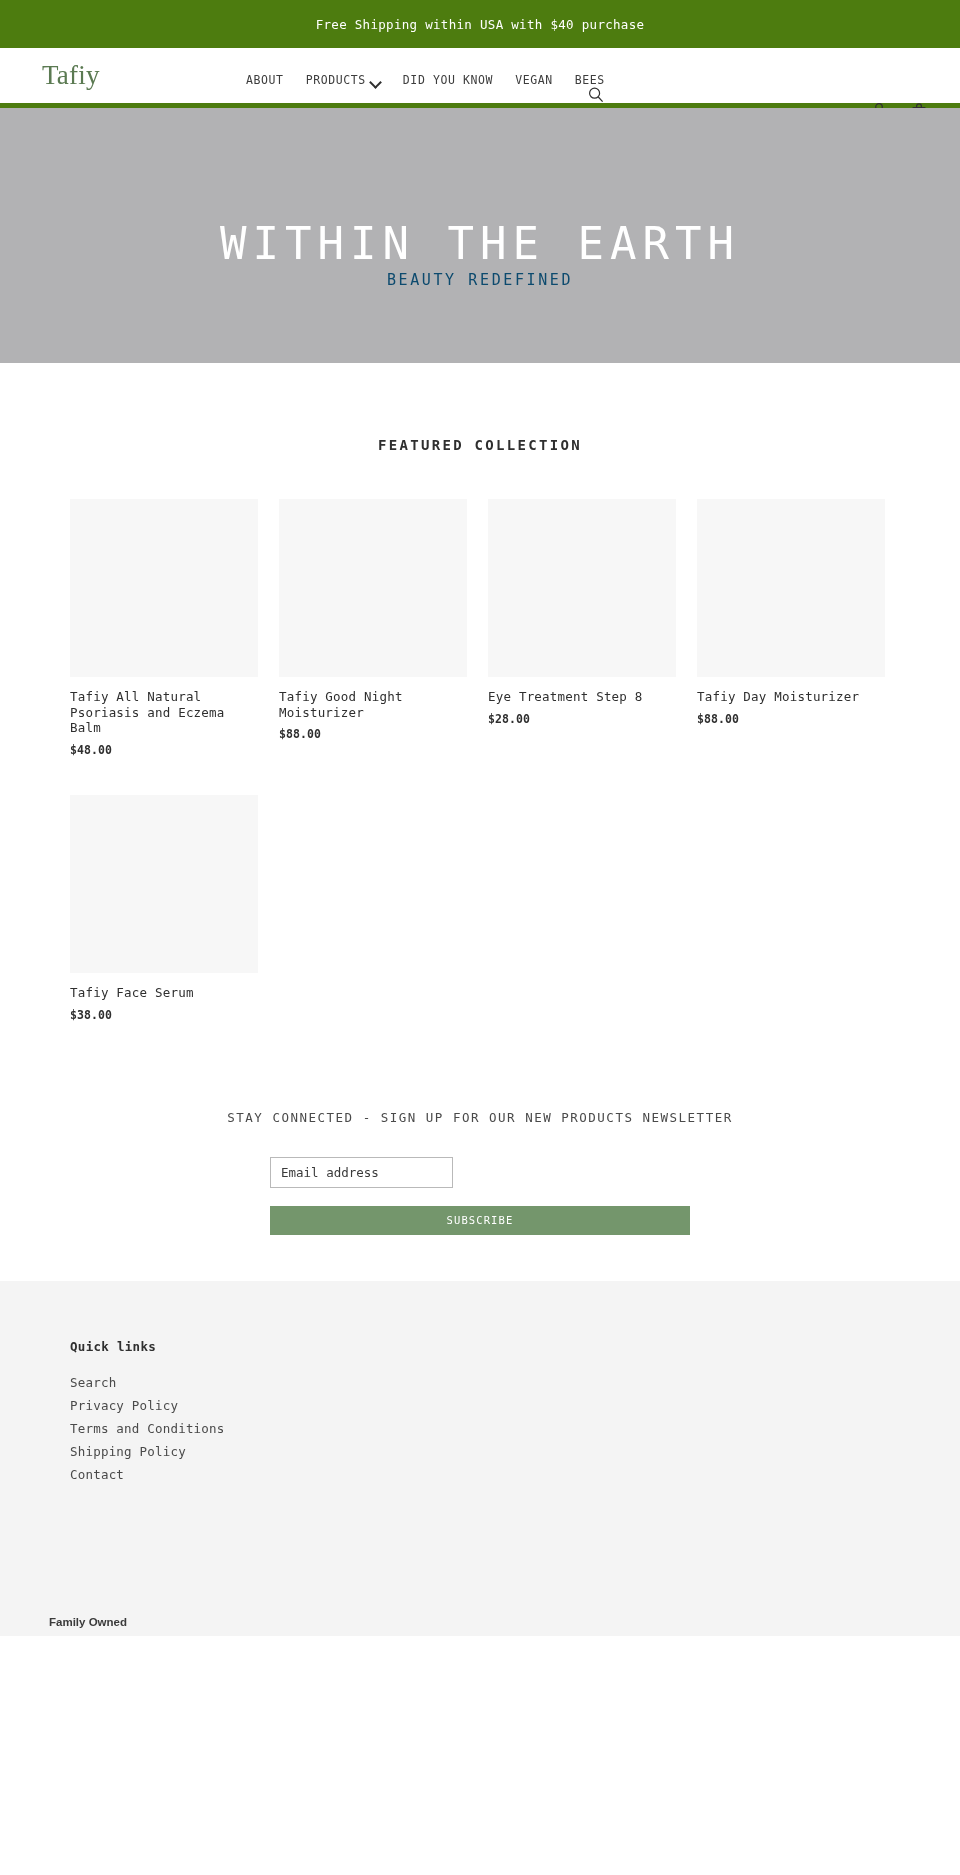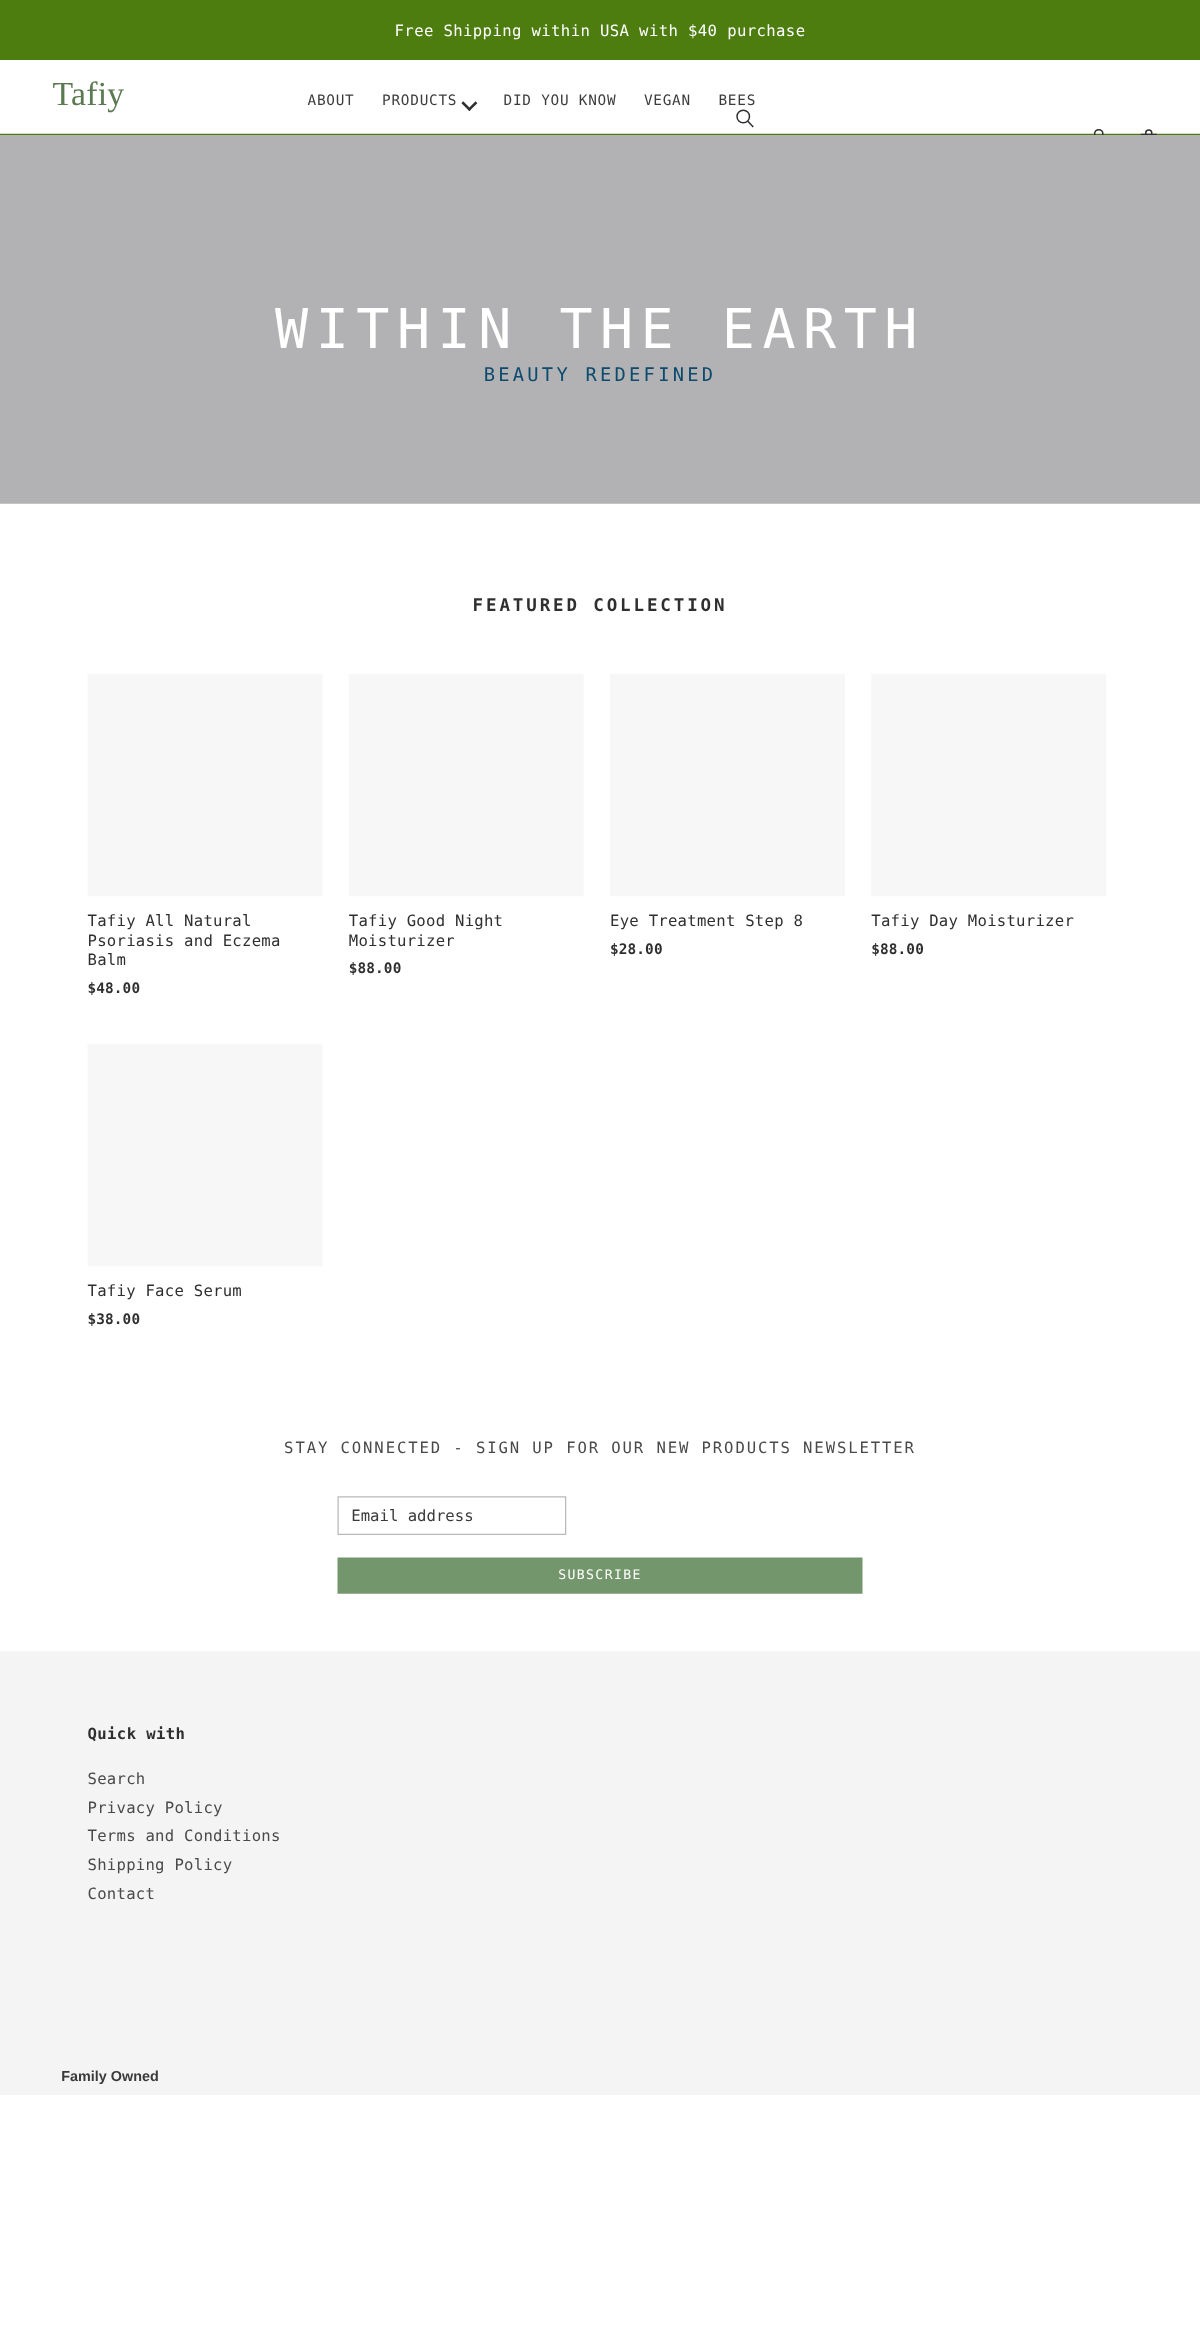--- a/index.html
+++ b/index.html
@@ -26,21 +26,21 @@
     font-family: "DejaVu Sans Mono", "Liberation Mono", monospace;
   }
 
   
   .header {
     height: 60px;
     background: #ffffff;
     position: relative;
     display: flex;
     align-items: center;
-    border-bottom: 1px solid #4d7c0f;
+    border-bottom: 5px solid #4d7c0f;
   }
   .logo {
     position: absolute;
     left: 42px;
     top: 14px;
     font-family: "Liberation Serif", "DejaVu Serif", serif;
     font-size: 27px;
     color: #5b7a52;
     letter-spacing: 0.2px;
     line-height: 1;
@@ -96,21 +96,21 @@
     gap: 18px;
   }
   .icon-btn {
     background: none; border: none; cursor: pointer; padding: 0;
     width: 22px; height: 22px;
     display: flex; align-items: center; justify-content: center;
   }
 
   
   .hero {
-    height: 295px;
+    height: 255px;
     background: #b2b2b4;
     display: flex;
     flex-direction: column;
     align-items: center;
     justify-content: center;
     position: relative;
   }
   .hero-title {
     color: #ffffff;
     font-size: 44px;
@@ -355,21 +355,21 @@
 <section class="newsletter">
   <div class="nl-title">STAY CONNECTED - SIGN UP FOR OUR NEW PRODUCTS NEWSLETTER</div>
   <div class="nl-form">
     <input class="nl-input" type="email" placeholder="Email address" style="">
     <button class="nl-submit">SUBSCRIBE</button>
   </div>
 </section>
 
 <footer class="footer">
   <div class="footer-inner">
-    <div class="footer-heading">Quick with</div>
+    <div class="footer-heading">Quick links</div>
     <a class="footer-link" href="#">Search</a>
     <a class="footer-link" href="#">Privacy Policy</a>
     <a class="footer-link" href="#">Terms and Conditions</a>
     <a class="footer-link" href="#">Shipping Policy</a>
     <a class="footer-link" href="#">Contact</a>
   </div>
   <div class="footer-bottom">Family Owned</div>
 </footer>
 
 </body></html>

